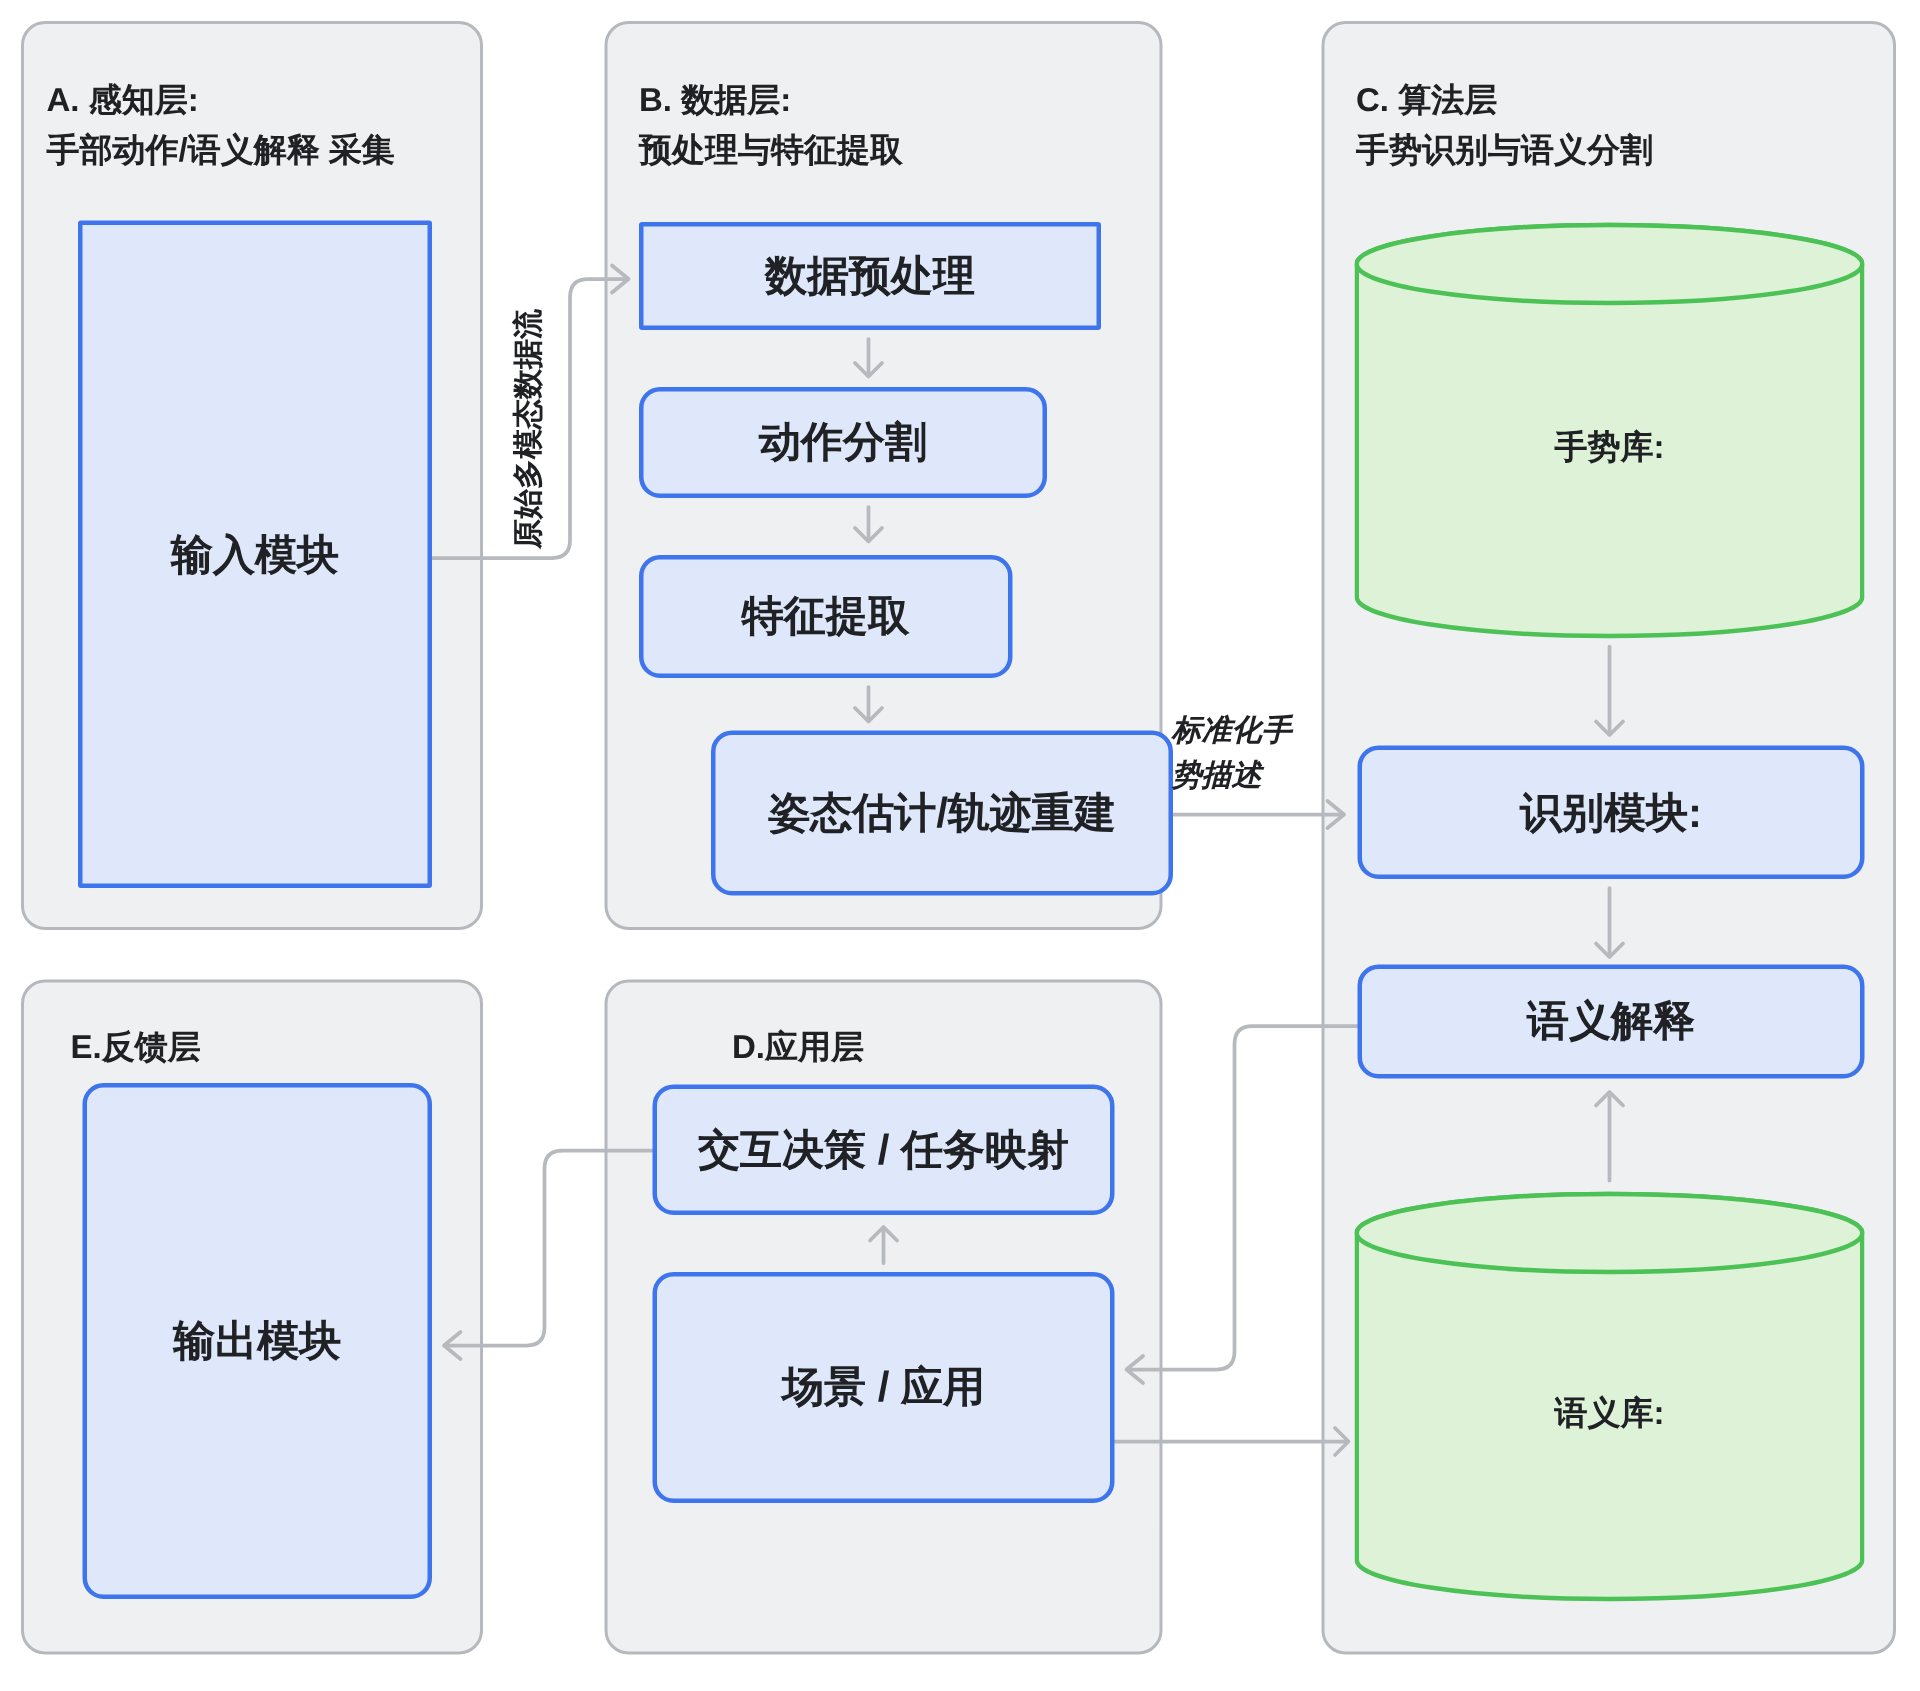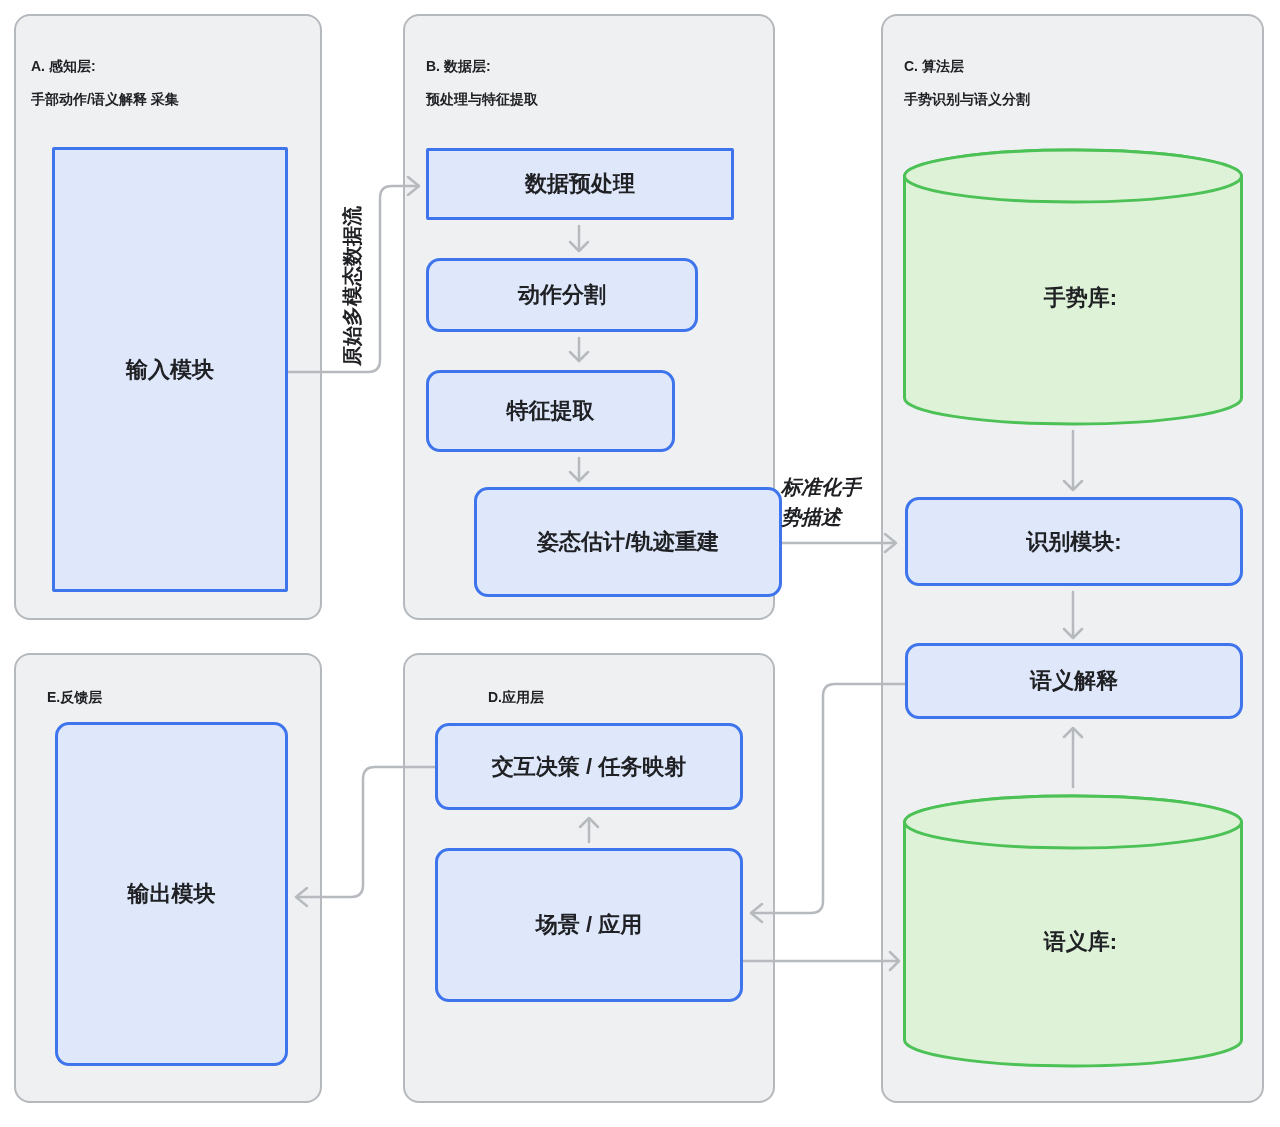--- a/index.html
+++ b/index.html
@@ -6,43 +6,43 @@
   body{font-family:"Liberation Sans","DejaVu Sans",sans-serif;}
   #canvas{position:relative;width:1280px;height:1127px;background:#ffffff;overflow:hidden;}
 
   .panel{position:absolute;background:#eef0f2;border:2px solid #b5b9bd;border-radius:16px;box-sizing:border-box;}
   #panel-a{left:14px;top:14px;width:308px;height:606px;}
   #panel-b{left:403px;top:14px;width:372px;height:606px;}
   #panel-c{left:881px;top:14px;width:383px;height:1089px;}
   #panel-d{left:403px;top:653px;width:372px;height:450px;}
   #panel-e{left:14px;top:653px;width:308px;height:450px;}
 
-  .panel-title{position:absolute;font-size:14px;font-weight:bold;color:#202124;line-height:33px;white-space:pre;z-index:3;}
+  .panel-title{position:absolute;font-size:22px;font-weight:bold;color:#202124;line-height:33px;white-space:pre;z-index:3;}
   #title-a{left:31px;top:50px;}
   #title-b{left:426px;top:50px;}
   #title-c{left:904px;top:50px;}
   #title-d{left:444px;top:681px;margin-left:44px;}
   #title-e{left:47px;top:681px;}
 
   .node{position:absolute;background:#dfe8fb;border:3px solid #3e74ec;border-radius:14px;
         display:flex;align-items:center;justify-content:center;text-align:center;
-        font-size:22px;font-weight:bold;color:#202124;box-sizing:border-box;z-index:2;}
+        font-size:28px;font-weight:bold;color:#202124;box-sizing:border-box;z-index:2;}
   .node.sq{border-radius:2px;}
   #input-module{left:52px;top:147px;width:236px;height:445px;}
   #step-preprocess{left:426px;top:148px;width:308px;height:72px;}
   #step-seg{left:426px;top:258px;width:272px;height:74px;}
   #step-feature{left:426px;top:370px;width:249px;height:82px;}
   #step-pose{left:426px;top:487px;width:308px;height:110px;margin-left:48px;}
   #recognition-module{left:905px;top:497px;width:338px;height:89px;}
   #semantic-interp{left:905px;top:643px;width:338px;height:76px;}
   #decision{left:435px;top:723px;width:308px;height:87px;}
   #scene-app{left:435px;top:848px;width:308px;height:154px;}
   #output-module{left:55px;top:722px;width:233px;height:344px;}
 
-  .cylinder{position:absolute;z-index:2;padding-left:15px;}
+  .cylinder{position:absolute;z-index:2;}
   #gesture-db{left:903px;top:148px;width:340px;height:278px;}
   #semantic-db{left:903px;top:794px;width:340px;height:274px;}
   .cylinder svg{position:absolute;left:0;top:0;}
   .cyl-label{position:absolute;left:0;right:0;top:0;bottom:0;display:flex;align-items:center;justify-content:center;
              padding-top:22px;font-size:22px;font-weight:bold;color:#202124;}
 
   .edge-label{position:absolute;font-size:20px;font-weight:bold;color:#202124;z-index:3;white-space:nowrap;}
   #edge-label-raw{left:352px;top:286px;transform:translate(-50%,-50%) rotate(-90deg);}
   #edge-label-std{left:781px;top:472px;line-height:30px;white-space:pre;font-style:italic;}
 

